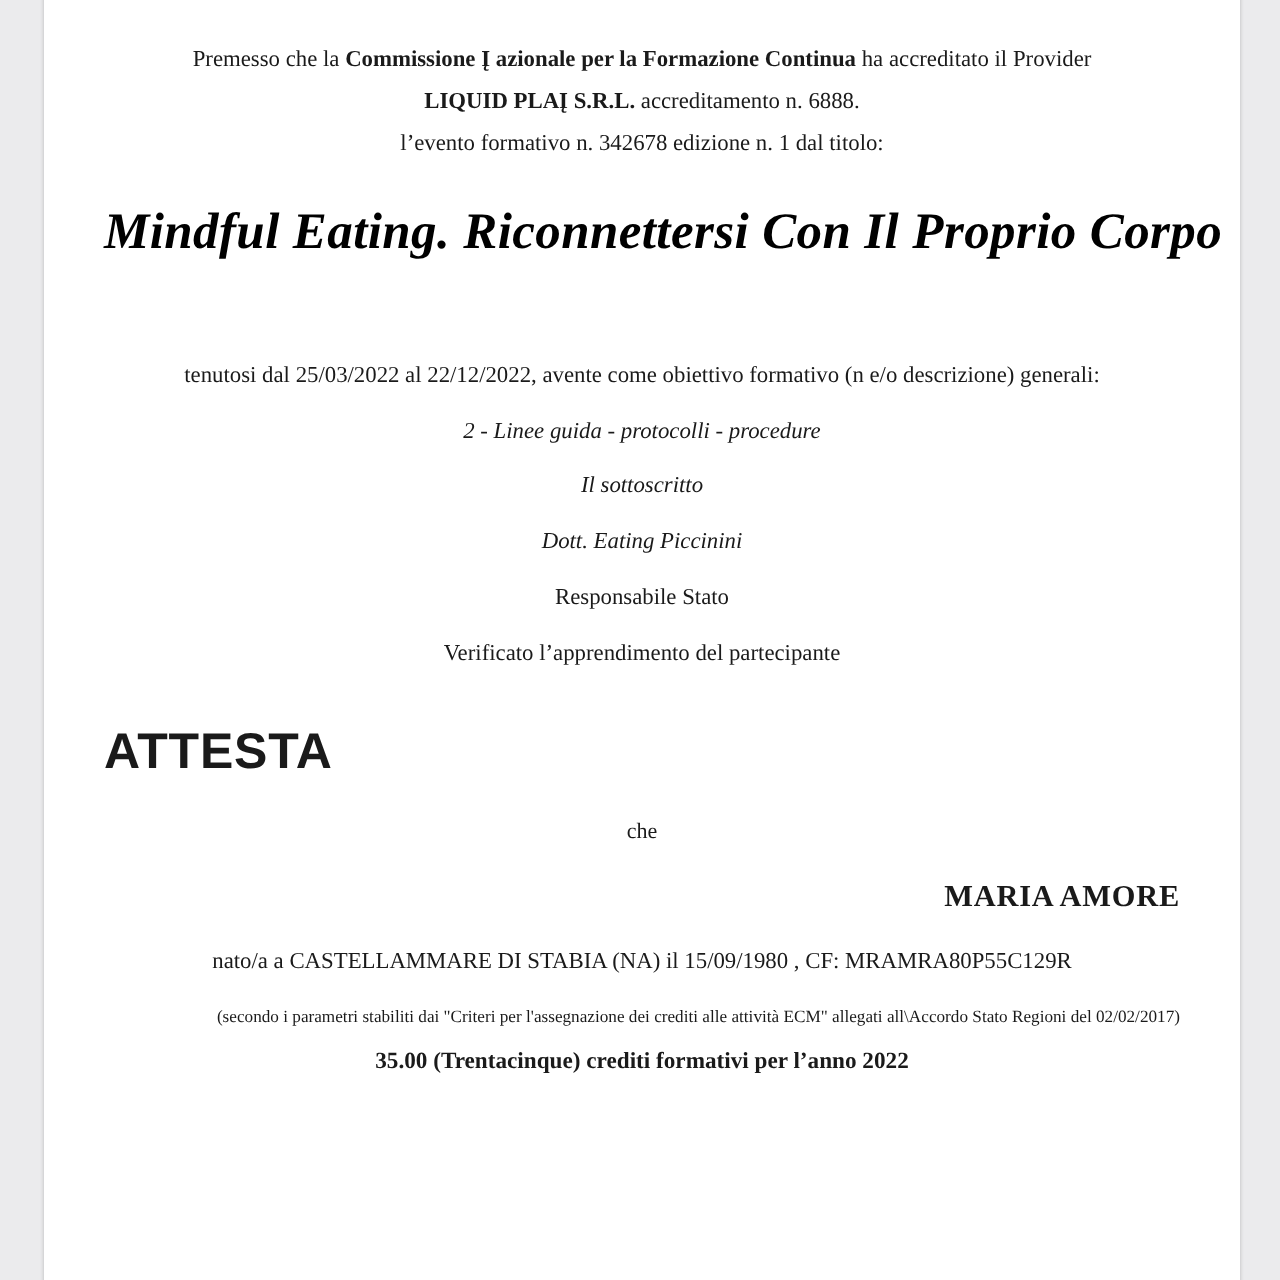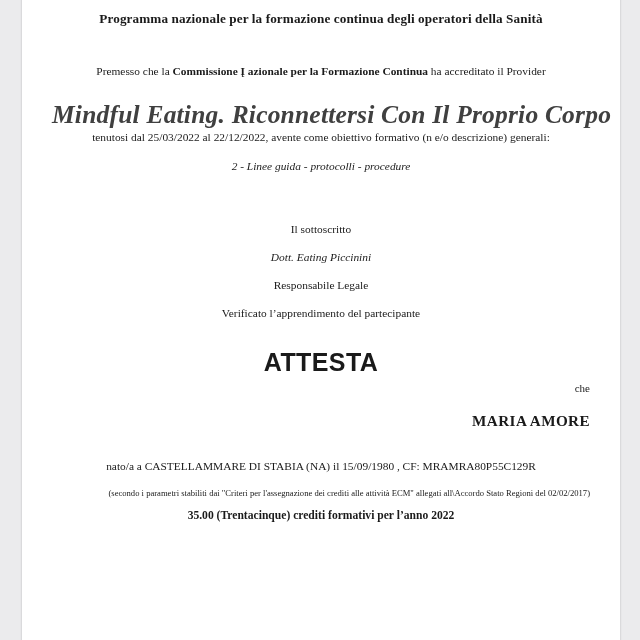--- a/index.html
+++ b/index.html
@@ -53,39 +53,38 @@
   .gap-lg { margin-top: 37px; }
   .gap-md { margin-top: 13px; text-align: center; }
   .gap-sm { margin-top: 6px; }
 
   
   .course-title {
     text-align: center;
     font-style: italic;
     font-weight: bold;
     font-size: 25.5px;
-    color: #404040;
+    color: #000000;
     margin-top: 21px;
     letter-spacing: .2px;
     white-space: nowrap;
   }
 
   
   .attesta {
-    text-align: center;
     font-family: "Liberation Sans", "DejaVu Sans", sans-serif;
     font-weight: bold;
     font-size: 25px;
     letter-spacing: .4px;
     margin-top: 27px;
   }
   .che {
-    text-align: right;
+    text-align: center;
     font-size: 11px;
-    margin-top: 5px;
+    margin-top: 19px;
   }
   .recipient {
     text-align: right;
     font-weight: bold;
     font-size: 15.2px;
     margin-top: 18px;
     letter-spacing: .4px;
   }
 
   .fineprint {
@@ -100,43 +99,46 @@
     font-size: 11.6px;
     margin-top: 11px;
   }
 </style>
 </head>
 <body>
 
 <div id="page">
   <div class="inner">
 
-    <div class="line heading">Programma nazionale per la formazione continua degli operatori della Sanità</div>
 
     <div class="line body-sm gap-lg">
       <span>Premesso che la </span><span class="b">Commissione Į azionale per la Formazione Continua</span><span> ha accreditato il Provider</span>
     </div>
 
+    <div class="line body-sm gap-sm">
+      <span class="b">LIQUID PLAĮ  S.R.L.</span><span> accreditamento n. 6888.</span>
+    </div>
 
+    <div class="line body-sm gap-sm">l’evento formativo n. 342678 edizione n. 1 dal titolo:</div>
 
     <div class="course-title">Mindful Eating. Riconnettersi Con Il Proprio Corpo</div>
 
-    <div class="line body-sm" style="">tenutosi dal 25/03/2022 al 22/12/2022, avente come obiettivo formativo (n e/o descrizione) generali:</div>
+    <div class="line body-sm" style="margin-top:50px;">tenutosi dal 25/03/2022 al 22/12/2022, avente come obiettivo formativo (n e/o descrizione) generali:</div>
     <div class="line body-sm i gap-md">2 - Linee guida - protocolli - procedure</div>
 
-    <div class="line body-sm" style="margin-top:48px;">Il sottoscritto</div>
+    <div class="line body-sm" style="margin-top:12px;font-style:italic;">Il sottoscritto</div>
     <div class="line body-sm i gap-md">Dott. Eating Piccinini</div>
-    <div class="line body-sm gap-md">Responsabile Legale</div>
+    <div class="line body-sm gap-md">Responsabile Stato</div>
     <div class="line body-sm gap-md">Verificato l’apprendimento del partecipante</div>
 
     <div class="attesta">ATTESTA</div>
     <div class="che">che</div>
 
     <div class="recipient">MARIA AMORE</div>
 
-    <div class="line body-sm" style="margin-top:29px;">nato/a a CASTELLAMMARE DI STABIA (NA) il 15/09/1980 , CF: MRAMRA80P55C129R</div>
+    <div class="line body-sm" style="margin-top:16px;">nato/a a CASTELLAMMARE DI STABIA (NA) il 15/09/1980 , CF: MRAMRA80P55C129R</div>
 
     <div class="fineprint">(secondo i parametri stabiliti dai "Criteri per l'assegnazione dei crediti alle attività ECM" allegati all\Accordo Stato Regioni del 02/02/2017)</div>
 
     <div class="credits">35.00 (Trentacinque) crediti formativi per l’anno 2022</div>
 
   </div>
 </div>
 
 </body></html>

